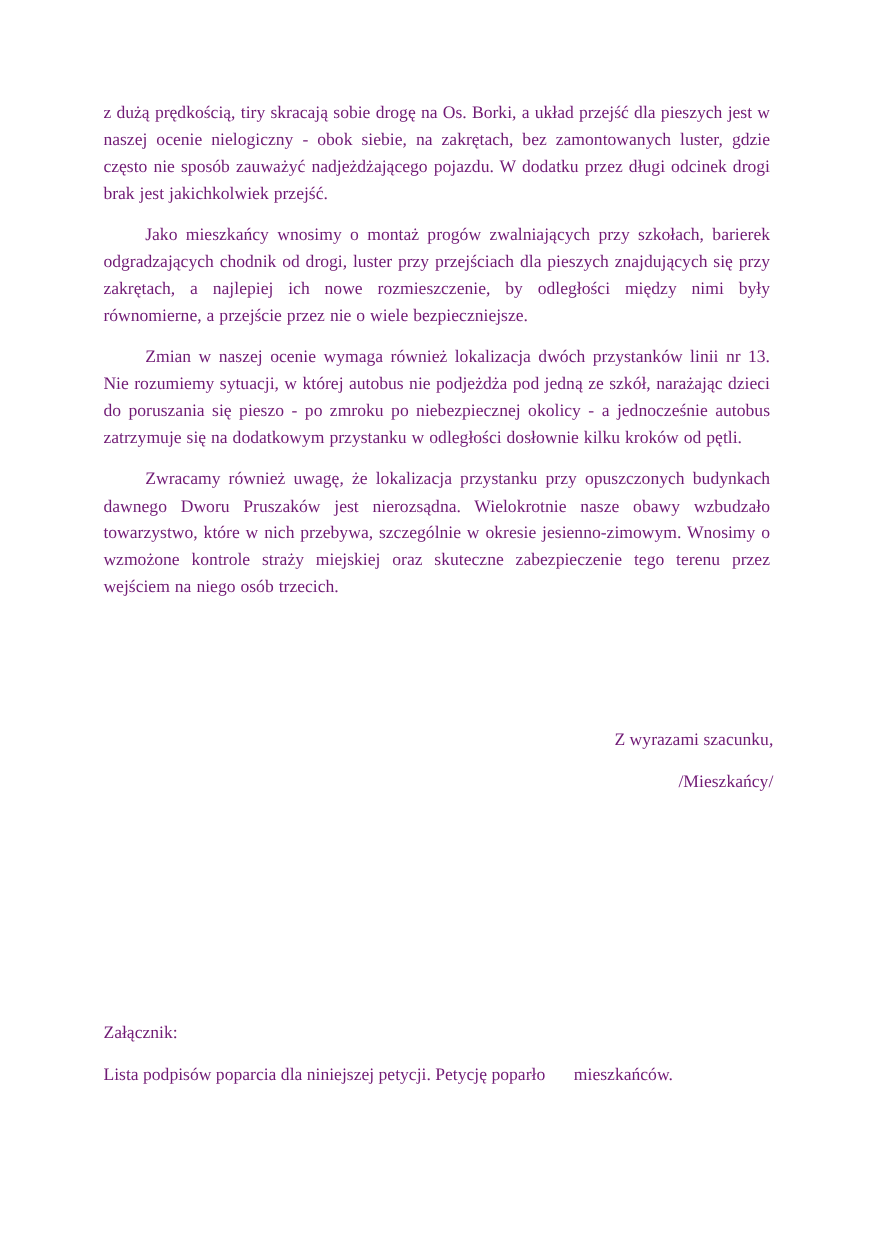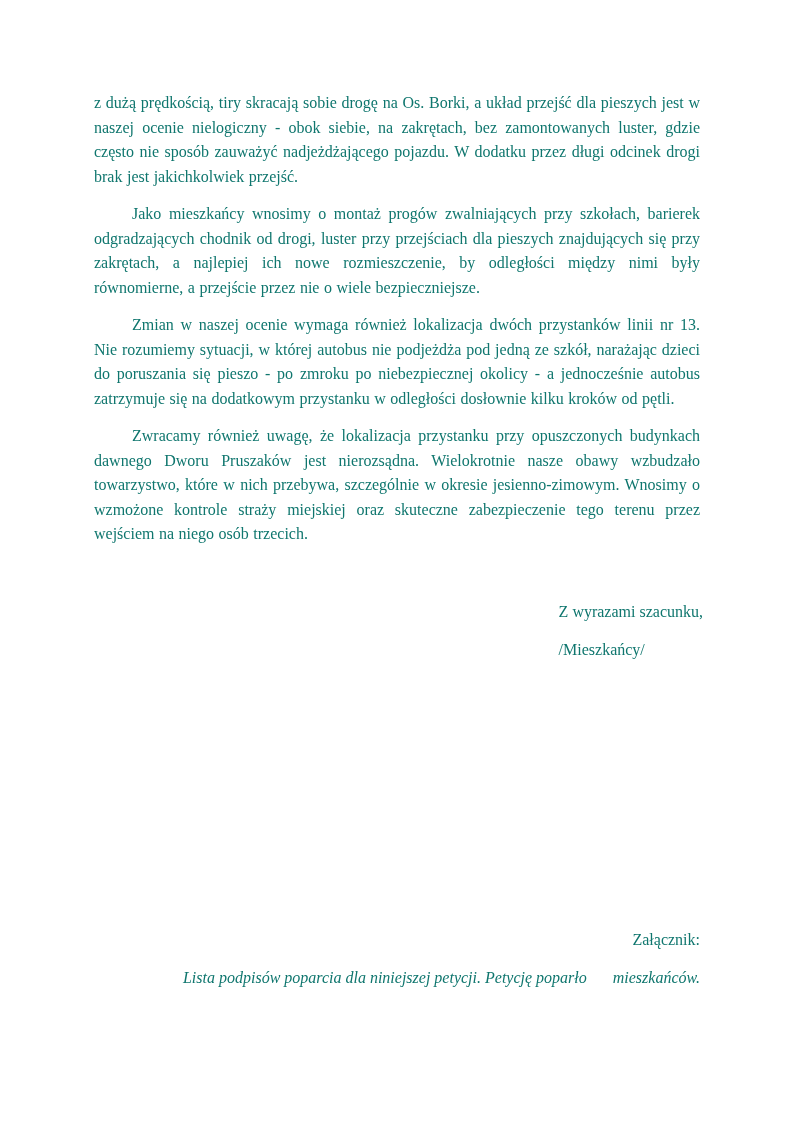--- a/index.html
+++ b/index.html
@@ -6,21 +6,21 @@
     margin: 0;
     padding: 0;
     background: #ffffff;
   }
   .page {
     position: relative;
     width: 794px;
     height: 1123px;
     background: #ffffff;
     font-family: "Liberation Serif", "DejaVu Serif", serif;
-    color: #0f766e;
+    color: #701a75;
     overflow: hidden;
   }
   .body-text {
     position: absolute;
     left: 94px;
     right: 94px;
     top: 91px;
   }
   .para {
     margin: 0 0 13px 0;
@@ -29,45 +29,44 @@
     text-align: justify;
     text-indent: 38px;
     word-spacing: 0.5px;
   }
   .para.no-indent {
     text-indent: 0;
   }
   .closing {
     position: absolute;
     right: 91px;
-    top: 600px;
+    top: 661px;
+    text-align: right;
     font-size: 16px;
     line-height: 24.5px;
   }
   .salutation {
     margin: 0 0 13px 0;
   }
   .signature {
     margin: 0;
   }
   .attachment {
     position: absolute;
     left: 94px;
     right: 94px;
     top: 928px;
     font-size: 16px;
     line-height: 24.5px;
-    text-align: right;
   }
   .attachment-heading {
     margin: 0 0 13px 0;
   }
   .attachment-note {
     margin: 0;
-    font-style: italic;
   }
   .blank-gap {
     display: inline-block;
     width: 26px;
   }
 </style>
 </head>
 <body>
 
 <div class="page">

